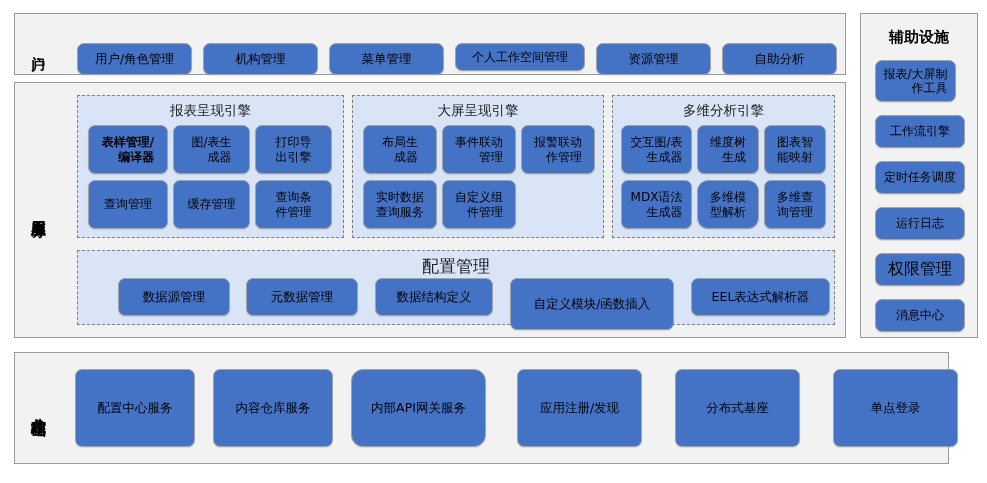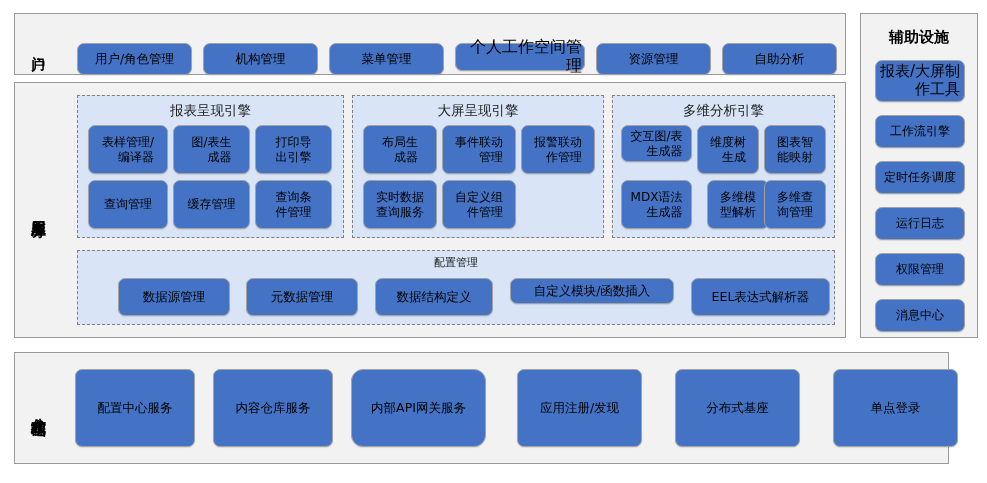--- a/index.html
+++ b/index.html
@@ -81,32 +81,32 @@
 </head>
 <body>
 
 <div id="canvas">
 
   <div class="panel" style="left:14px; top:13px; width:832px; height:62px;">
     <div class="panel-label vlabel" style="left:10px; top:5px; width:26px; height:52px; font-size:14px; display:flex; align-items:center; justify-content:center;">门户</div>
     <div class="btn" style="left:62px; top:29px; width:115px; height:32px; font-size:12.5px;">用户/角色管理</div>
     <div class="btn" style="left:188px; top:29px; width:115px; height:32px; font-size:12.5px;">机构管理</div>
     <div class="btn" style="left:314px; top:29px; width:115px; height:32px; font-size:12.5px;">菜单管理</div>
-    <div class="btn" style="left:440px; top:29px; width:130px; height:28px; font-size:16px;">个人工作空间管理</div>
+    <div class="btn" style="left:440px; top:29px; width:130px; height:28px; font-size:12px;">个人工作空间管理</div>
     <div class="btn" style="left:581px; top:29px; width:115px; height:32px; font-size:12.5px;">资源管理</div>
     <div class="btn" style="left:707px; top:29px; width:115px; height:32px; font-size:12.5px;">自助分析</div>
   </div>
 
   <div class="panel" style="left:14px; top:82px; width:832px; height:256px;">
 
     <div class="panel-label vlabel" style="left:8px; top:0px; width:30px; height:254px; font-size:15px; display:flex; align-items:center; justify-content:center;">应用服务</div>
 
     <div class="group" style="left:62px; top:12px; width:267px; height:143px;">
       <div class="group-title">报表呈现引擎</div>
-      <div class="btn" style="left:10px; top:29px; width:80px; height:49px; font-size:12px;">表样管理/
+      <div class="btn" style="left:10px; top:29px; width:80px; height:49px; font-size:12px;font-weight:bold;">表样管理/
 编译器</div>
       <div class="btn" style="left:95px; top:29px; width:77px; height:49px; font-size:12px;">图/表生
 成器</div>
       <div class="btn" style="left:177px; top:29px; width:77px; height:49px; font-size:12px;">打印导
 出引擎</div>
       <div class="btn" style="left:10px; top:84px; width:80px; height:49px; font-size:12px;">查询管理</div>
       <div class="btn" style="left:95px; top:84px; width:77px; height:49px; font-size:12px;">缓存管理</div>
       <div class="btn" style="left:177px; top:84px; width:77px; height:49px; font-size:12px;">查询条
 件管理</div>
     </div>
@@ -120,59 +120,59 @@
       <div class="btn" style="left:168px; top:29px; width:74px; height:49px; font-size:12px;">报警联动
 作管理</div>
       <div class="btn" style="left:10px; top:84px; width:74px; height:49px; font-size:12px;">实时数据
 查询服务</div>
       <div class="btn" style="left:89px; top:84px; width:74px; height:49px; font-size:12px;">自定义组
 件管理</div>
     </div>
 
     <div class="group" style="left:597px; top:12px; width:223px; height:143px;">
       <div class="group-title">多维分析引擎</div>
-      <div class="btn" style="left:8px; top:29px; width:71px; height:37px; font-size:12px;">交互图/表
+      <div class="btn" style="left:8px; top:29px; width:71px; height:49px; font-size:12px;">交互图/表
 生成器</div>
       <div class="btn" style="left:84px; top:29px; width:62px; height:49px; font-size:12px;">维度树
 生成</div>
       <div class="btn" style="left:151px; top:29px; width:62px; height:49px; font-size:12px;">图表智
 能映射</div>
       <div class="btn" style="left:8px; top:84px; width:71px; height:49px; font-size:12px;">MDX语法
 生成器</div>
-      <div class="btn" style="left:94px; top:84px; width:62px; height:49px; font-size:12px;">多维模
+      <div class="btn" style="left:84px; top:84px; width:62px; height:49px; font-size:12px;border-radius:11px;">多维模
 型解析</div>
       <div class="btn" style="left:151px; top:84px; width:62px; height:49px; font-size:12px;">多维查
 询管理</div>
     </div>
 
     <div class="group" style="left:62px; top:167px; width:758px; height:75px;">
-      <div class="group-title" style="top:4px; font-size:11px;">配置管理</div>
+      <div class="group-title" style="top:4px; font-size:17px;">配置管理</div>
       <div class="btn" style="left:40px; top:27px; width:112px; height:38px; font-size:12.5px;">数据源管理</div>
       <div class="btn" style="left:168px; top:27px; width:112px; height:38px; font-size:12.5px;">元数据管理</div>
       <div class="btn" style="left:297px; top:27px; width:118px; height:38px; font-size:12.5px;">数据结构定义</div>
-      <div class="btn" style="left:432px; top:27px; width:164px; height:26px; font-size:12.5px;">自定义模块/函数插入</div>
+      <div class="btn" style="left:432px; top:27px; width:164px; height:52px; font-size:12.5px;">自定义模块/函数插入</div>
       <div class="btn" style="left:613px; top:27px; width:139px; height:38px; font-size:12.5px;">EEL表达式解析器</div>
     </div>
 
   </div>
 
   <div class="panel" style="left:14px; top:352px; width:935px; height:112px;">
     <div class="panel-label vlabel" style="left:8px; top:0px; width:30px; height:110px; font-size:15px; display:flex; align-items:center; justify-content:center;">分布式基础</div>
     <div class="btn" style="left:60px; top:16px; width:120px; height:78px; font-size:12.5px;">配置中心服务</div>
     <div class="btn" style="left:198px; top:16px; width:120px; height:78px; font-size:12.5px;">内容仓库服务</div>
     <div class="btn" style="left:336px; top:16px; width:135px; height:78px; font-size:12.5px;border-radius:12px;">内部API网关服务</div>
     <div class="btn" style="left:502px; top:16px; width:125px; height:78px; font-size:12.5px;">应用注册/发现</div>
     <div class="btn" style="left:660px; top:16px; width:125px; height:78px; font-size:12.5px;">分布式基座</div>
     <div class="btn" style="left:818px; top:16px; width:125px; height:78px; font-size:12.5px;">单点登录</div>
   </div>
 
   <div class="panel" style="left:860px; top:13px; width:118px; height:325px;">
     <div class="side-title">辅助设施</div>
-    <div class="btn" style="left:14px; top:46px; width:90px; height:42px; font-size:15px;">报表/大屏制
+    <div class="btn" style="left:14px; top:46px; width:81px; height:42px; font-size:12px;">报表/大屏制
 作工具</div>
     <div class="btn" style="left:14px; top:101px; width:90px; height:33px; font-size:12px;">工作流引擎</div>
     <div class="btn" style="left:14px; top:147px; width:90px; height:33px; font-size:12px;">定时任务调度</div>
     <div class="btn" style="left:14px; top:193px; width:90px; height:33px; font-size:12px;">运行日志</div>
-    <div class="btn" style="left:14px; top:239px; width:90px; height:33px; font-size:12px;">权限管理</div>
+    <div class="btn" style="left:14px; top:239px; width:90px; height:33px; font-size:16px;">权限管理</div>
     <div class="btn" style="left:14px; top:285px; width:90px; height:33px; font-size:12px;">消息中心</div>
   </div>
 
 </div>
 
 </body></html>

